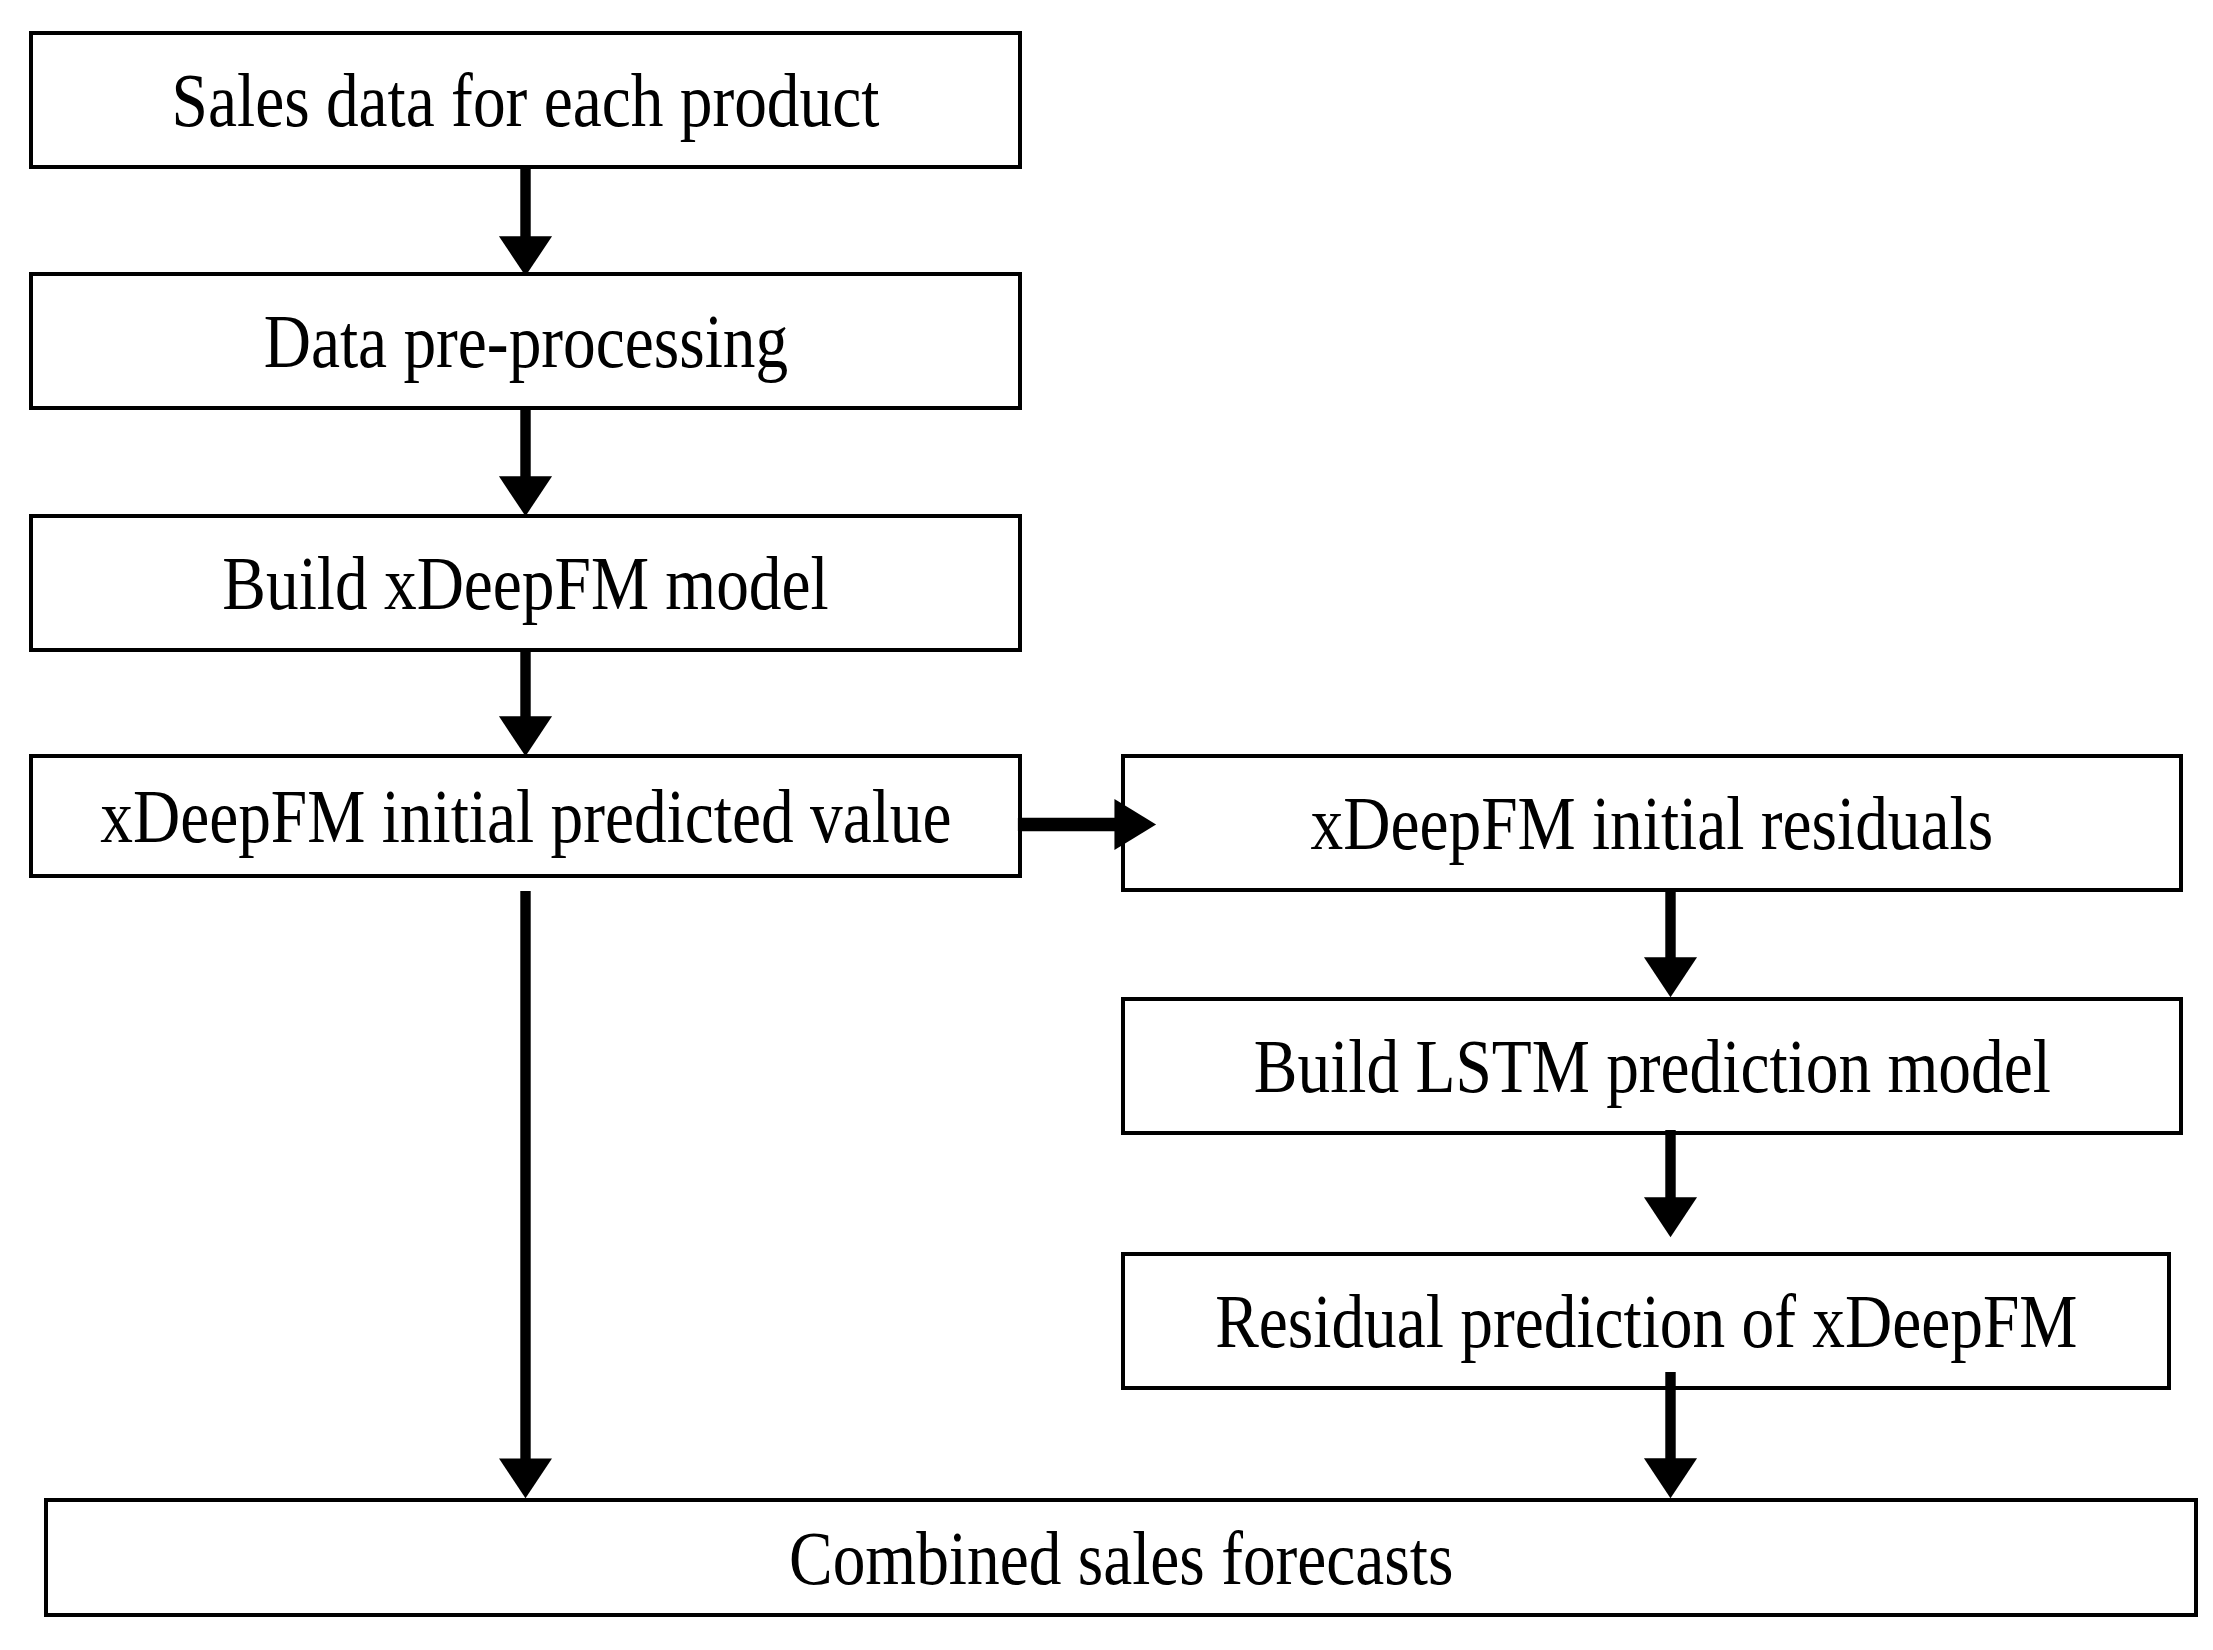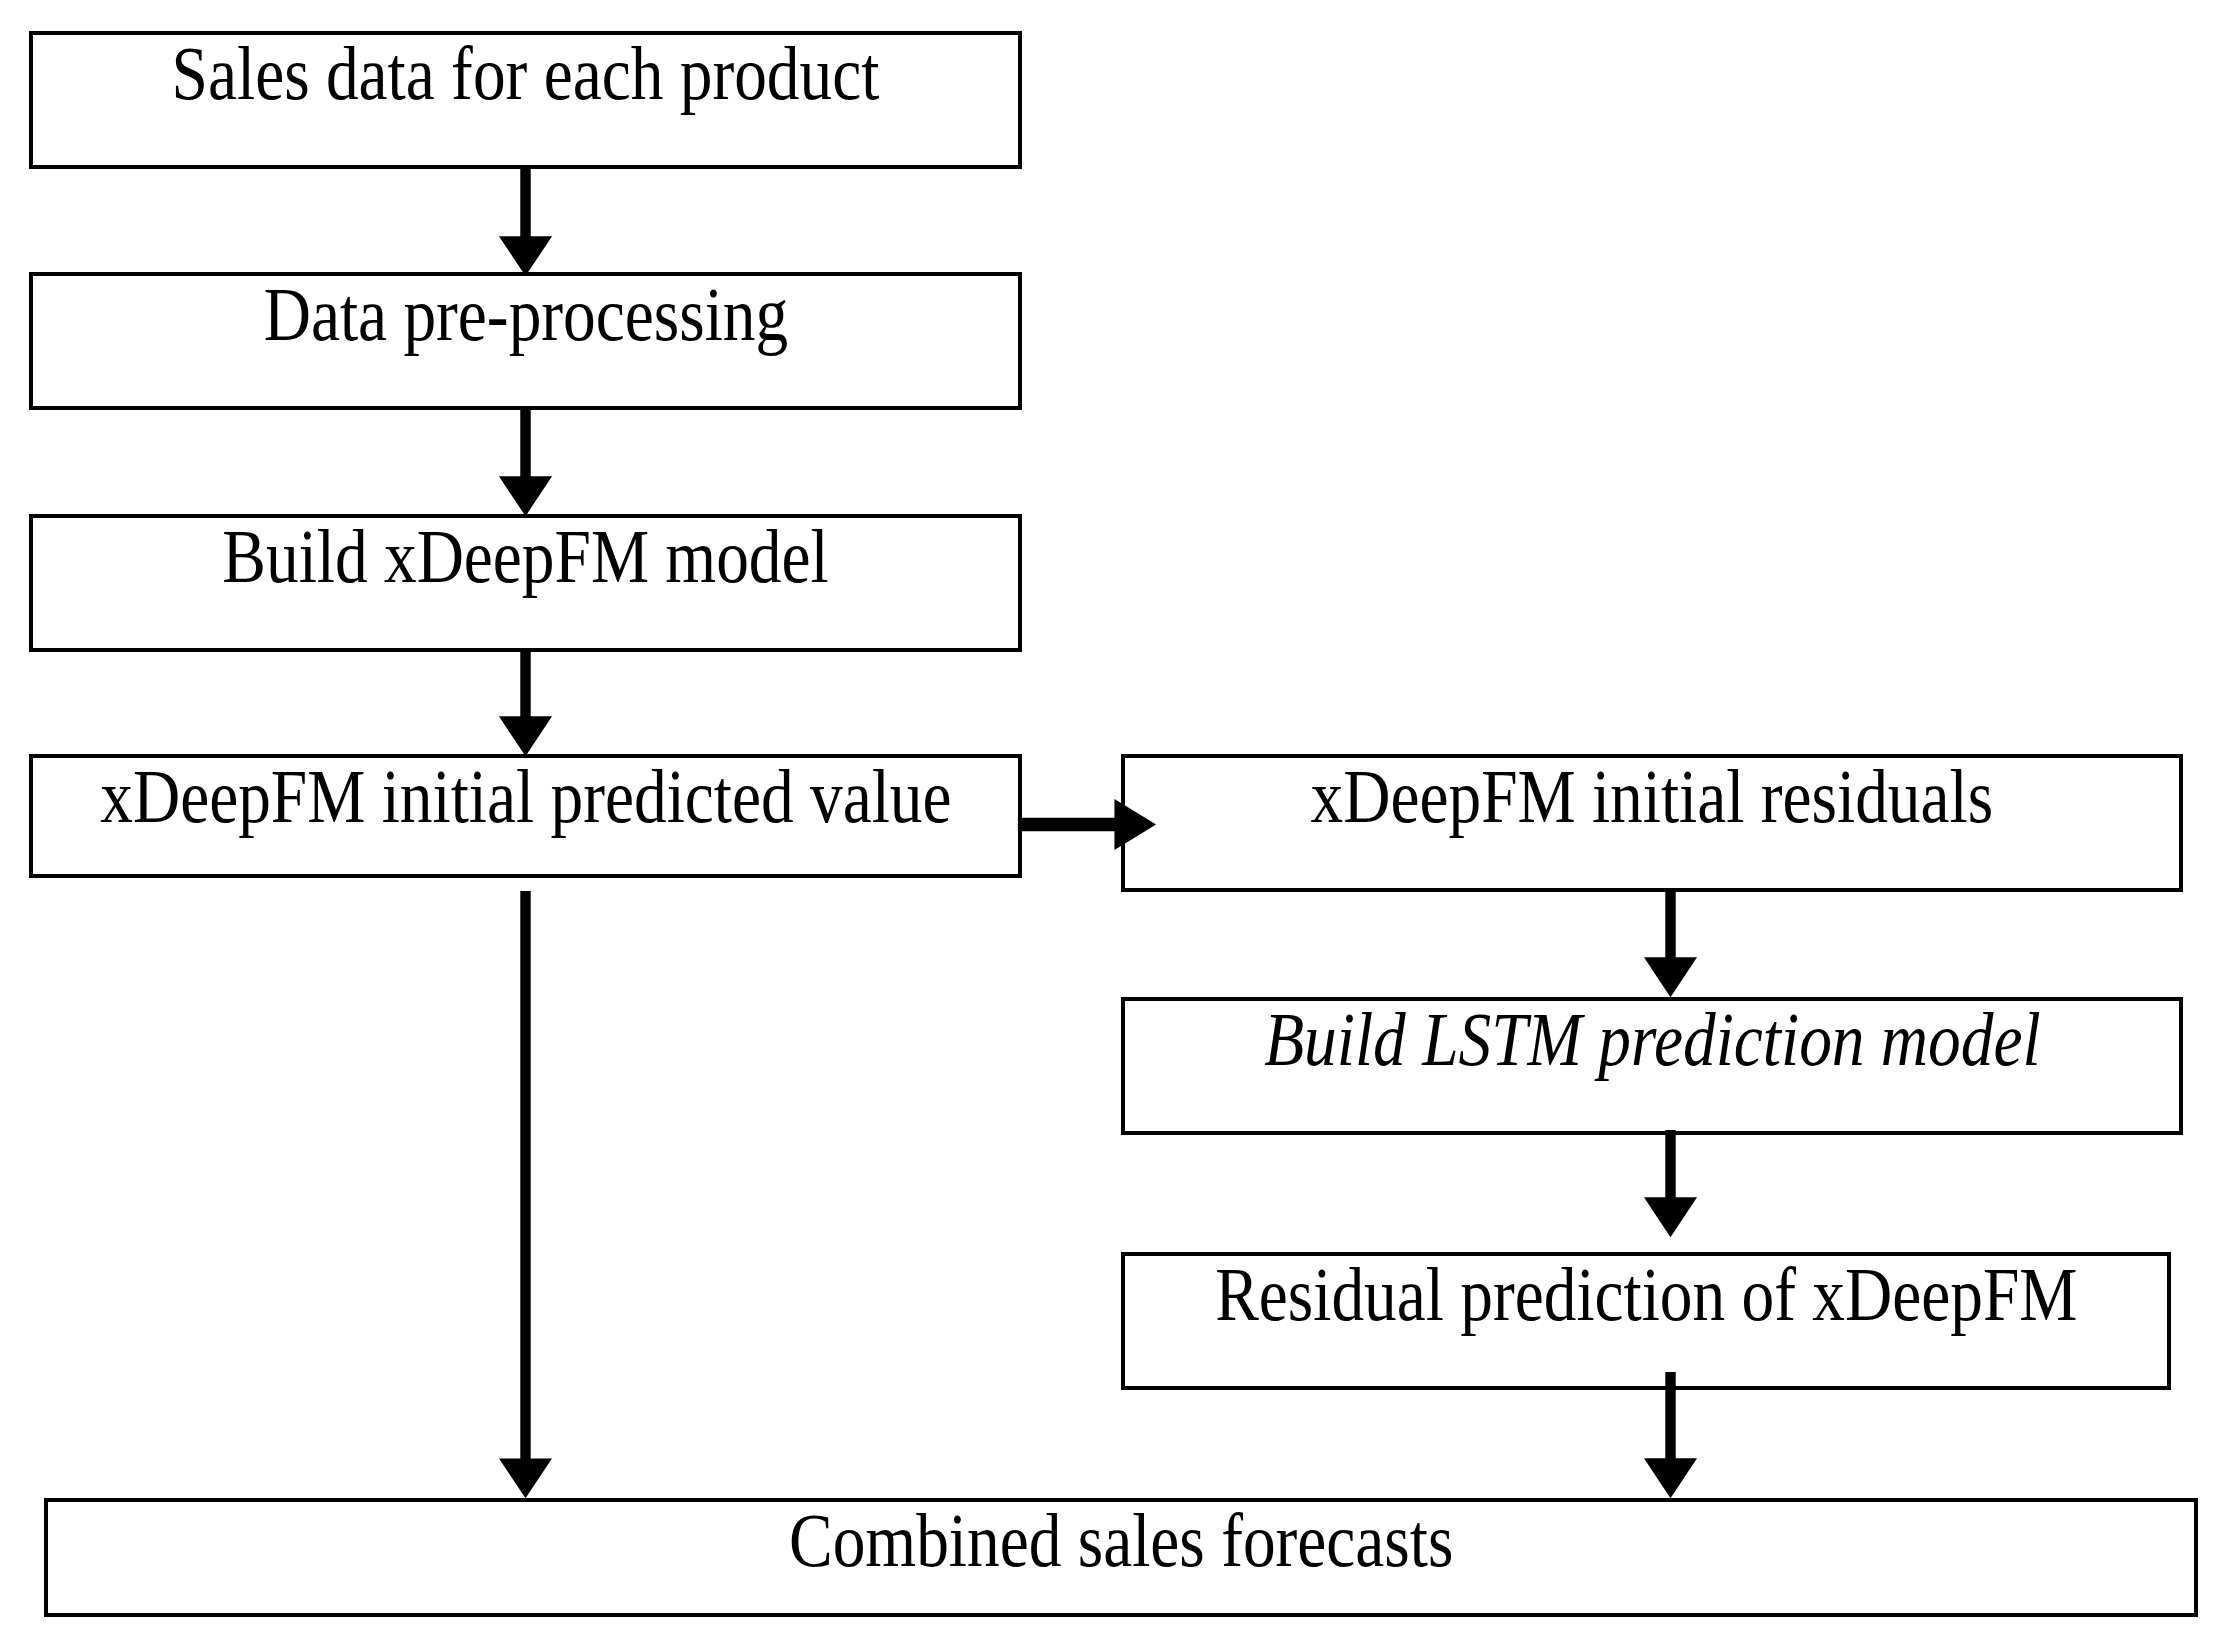--- a/index.html
+++ b/index.html
@@ -14,21 +14,21 @@
     background: #ffffff;
     overflow: hidden;
     font-family: "Liberation Serif", "DejaVu Serif", serif;
   }
   .node {
     position: absolute;
     box-sizing: border-box;
     border: 4.7px solid #000000;
     background: #ffffff;
     display: flex;
-    align-items: flex-start;
+    align-items: center;
     justify-content: center;
   }
   .node-label {
     font-family: "Liberation Serif", "DejaVu Serif", serif;
     font-size: 76px;
     line-height: 1;
     color: #000000;
     white-space: nowrap;
     transform: scaleX(0.86);
     transform-origin: center center;
@@ -60,21 +60,21 @@
   </div>
 
   <div class="node" id="node-initial-predicted" style="left:29px; top:754px; width:993px; height:124px;">
     <span class="node-label">xDeepFM initial predicted value</span>
   </div>
 
   <div class="node" id="node-initial-residuals" style="left:1121px; top:754px; width:1062px; height:138px;">
     <span class="node-label">xDeepFM initial residuals</span>
   </div>
 
-  <div class="node" id="node-build-lstm" style="left:1121px; top:997px; width:1062px; height:138px;font-style:italic;">
+  <div class="node" id="node-build-lstm" style="left:1121px; top:997px; width:1062px; height:138px;">
     <span class="node-label">Build LSTM prediction model</span>
   </div>
 
   <div class="node" id="node-residual-pred" style="left:1121px; top:1237px; width:1050px; height:138px;margin-top:15px;">
     <span class="node-label">Residual prediction of xDeepFM</span>
   </div>
 
   <div class="node" id="node-combined" style="left:44px; top:1498px; width:2154px; height:119px;">
     <span class="node-label">Combined sales forecasts</span>
   </div>

